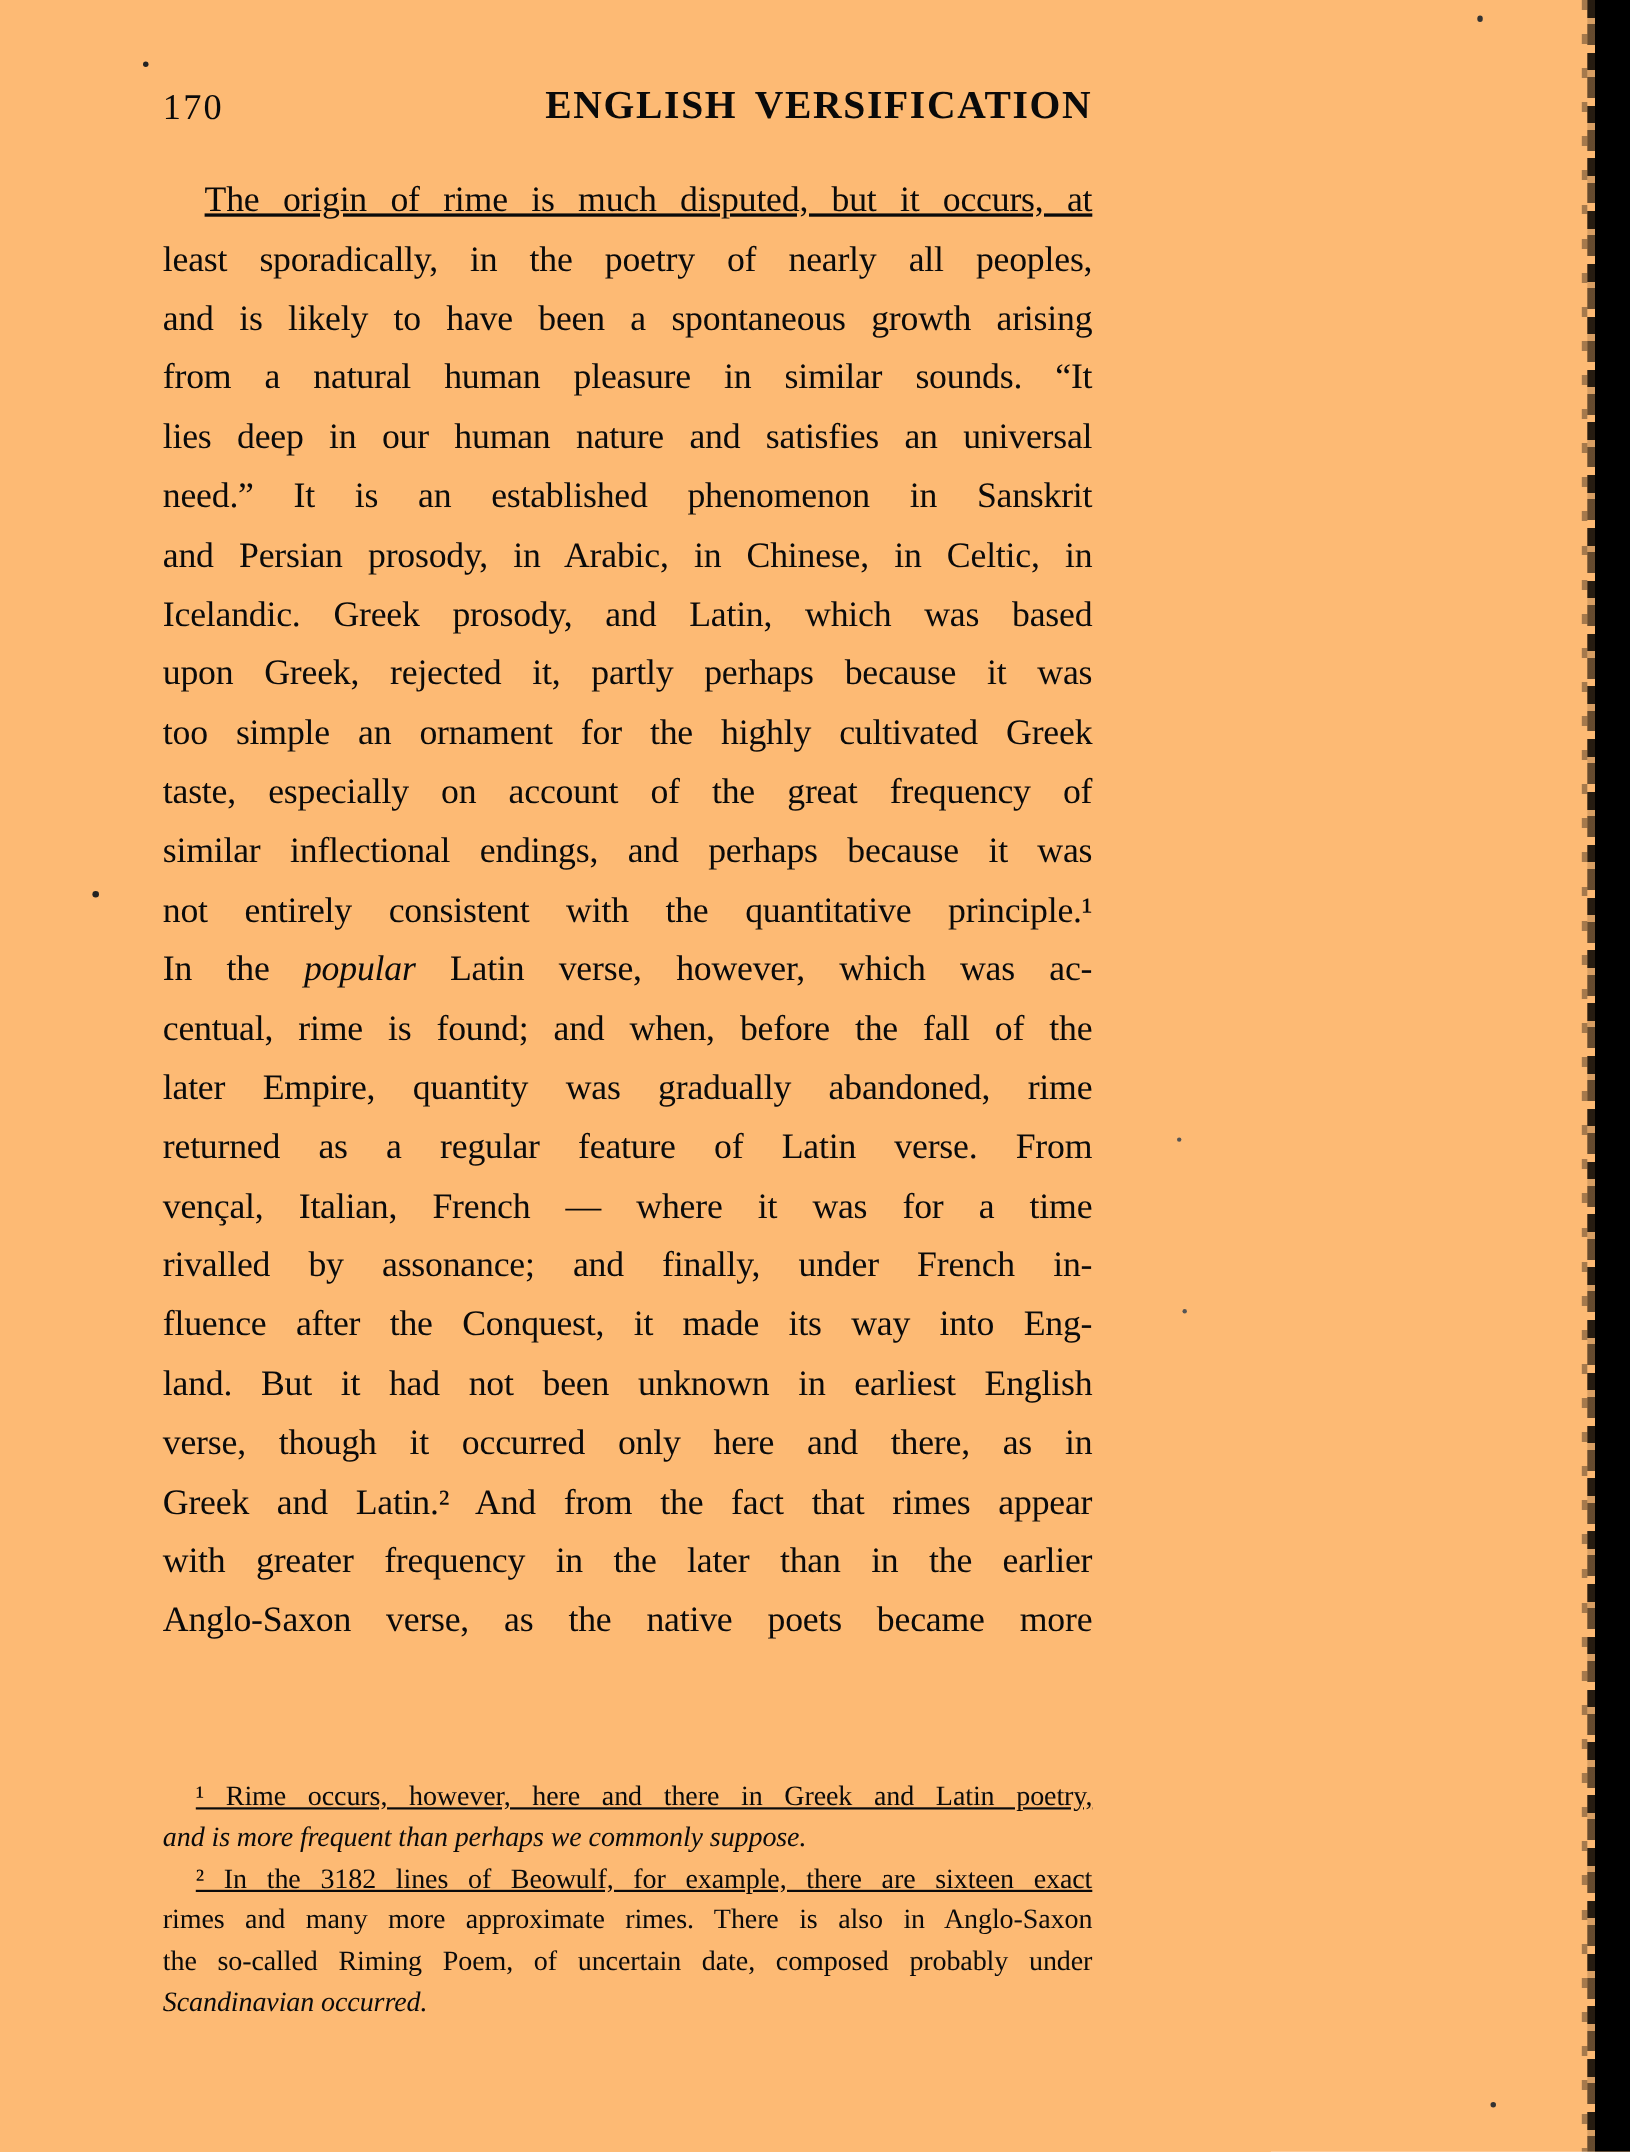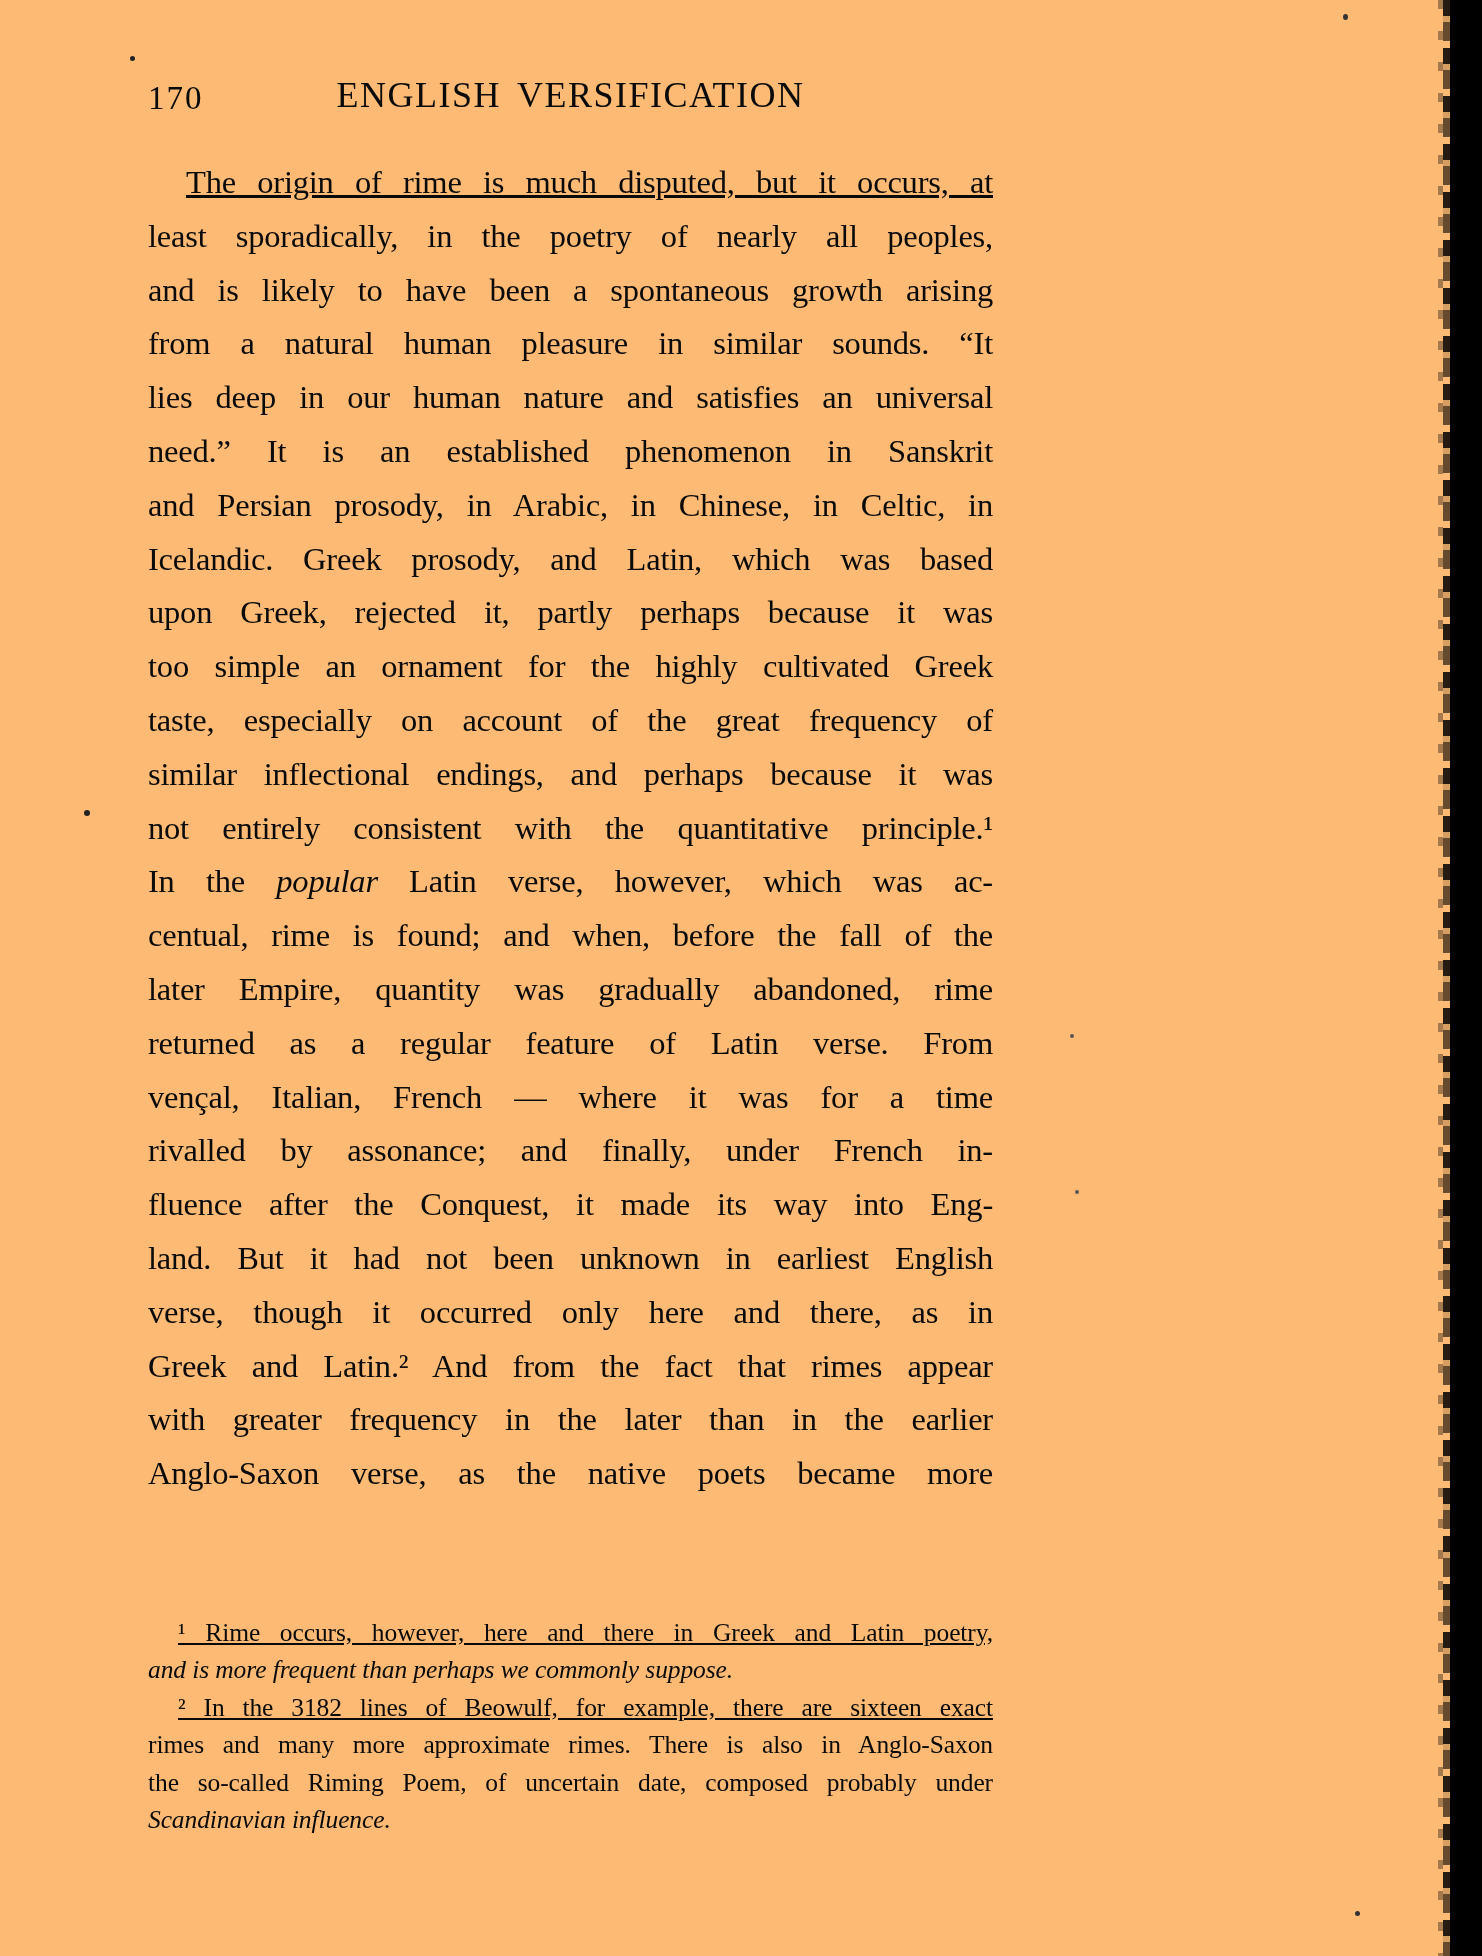--- a/index.html
+++ b/index.html
@@ -15,22 +15,22 @@
 
   
   .head-row {
     position: absolute; top: 74px; left: 148px; width: 845px; height: 46px;
   }
   .page-num {
     position: absolute; left: 0; top: 6px;
     font-size: 33px; letter-spacing: 2px;
   }
   .head-title {
-    position: absolute; left: 0; right: 0; top: 0; text-align: center;
-    font-size: 36px; letter-spacing: 1.5px; word-spacing: 6px;
+    position: absolute; left: 0; right: 0; top: 0; text-align: right;
+    font-size: 36px; letter-spacing: 1.5px; word-spacing: 6px; font-weight: bold;
   }
 
   
   .body-block {
     position: absolute; top: 156px; left: 148px; width: 845px;
   }
   .bl {
     line-height: 53.8px; height: 53.8px;
     font-size: 32.5px; letter-spacing: -0.2px;
     text-align: justify; text-align-last: justify;
@@ -119,21 +119,21 @@
     <div class="bl">with greater frequency in the later than in the earlier</div>
     <div class="bl">Anglo-Saxon verse, as the native poets became more</div>
   </div>
 
   <div class="fn-block">
     <div class="fl indent">¹ Rime occurs, however, here and there in Greek and Latin poetry,</div>
     <div class="fl short">and is more frequent than perhaps we commonly suppose.</div>
     <div class="fl indent">² In the 3182 lines of Beowulf, for example, there are sixteen exact</div>
     <div class="fl">rimes and many more approximate rimes. There is also in Anglo-Saxon</div>
     <div class="fl">the so-called Riming Poem, of uncertain date, composed probably under</div>
-    <div class="fl short">Scandinavian influence.</div>
+    <div class="fl short">Scandinavian occurred.</div>
   </div>
 
   <div class="scan-bar"></div>
 
   <div class="speck sp1"></div>
   <div class="speck sp2"></div>
   <div class="speck sp3"></div>
   <div class="speck sp4"></div>
   <div class="speck sp5"></div>
   <div class="speck sp6"></div>

